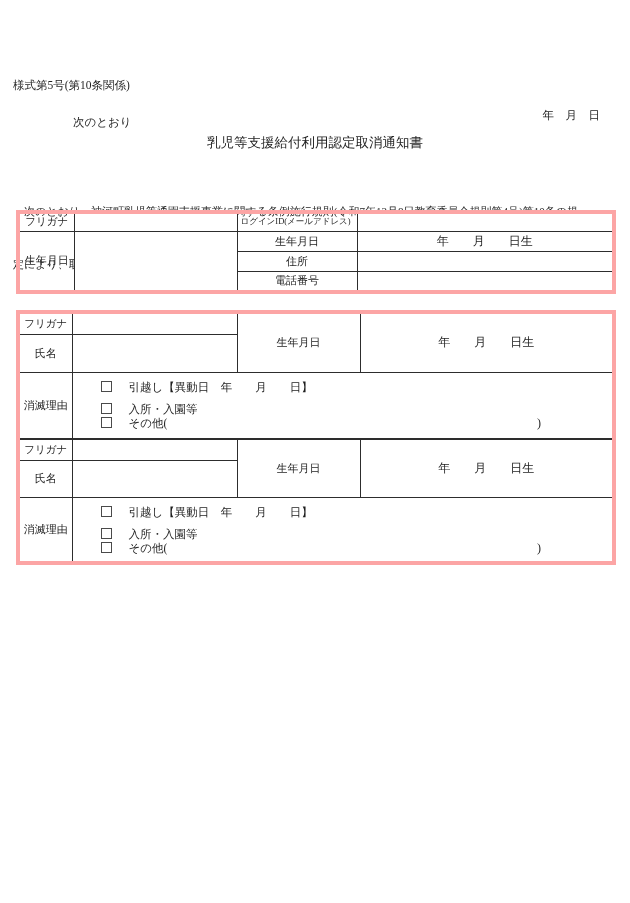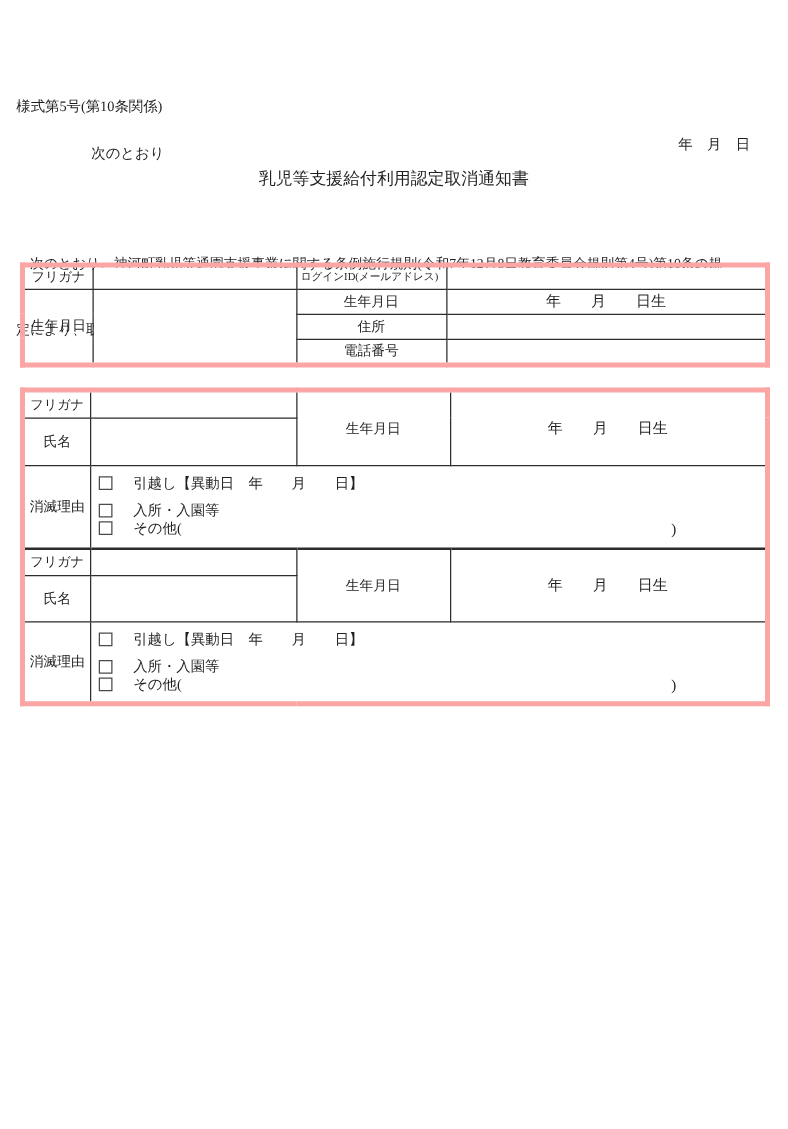--- a/index.html
+++ b/index.html
@@ -30,21 +30,21 @@
     padding:0; overflow:hidden;
     font-size:11px; vertical-align:middle;
   }
   td.lbl     { text-align:center; font-size:11px; }
   td.lbl-sm  { text-align:center; font-size:10.5px; }
   td.login-lbl { text-align:left; font-size:8.5px; padding-left:3px; letter-spacing:0; }
   td.date-val  { text-align:center; font-size:12px; }
   td.field     { background:#ffffff; }
   tr.thick-top td { border-top:2px solid #2d2d2d; }
 
-  td.reason-cell { vertical-align:top; padding:7px 0 0 6px; }
+  td.reason-cell { vertical-align:top; padding:7px 0 0 28px; }
   .reason-line {
     display:flex; align-items:center;
     font-size:11.5px; line-height:14px;
     padding-right:1px;
   }
   .reason-line.first { margin-bottom:8px; }
   .cbox {
     flex:0 0 auto;
     width:9px; height:9px;
     border:1px solid #4a4a4a;

